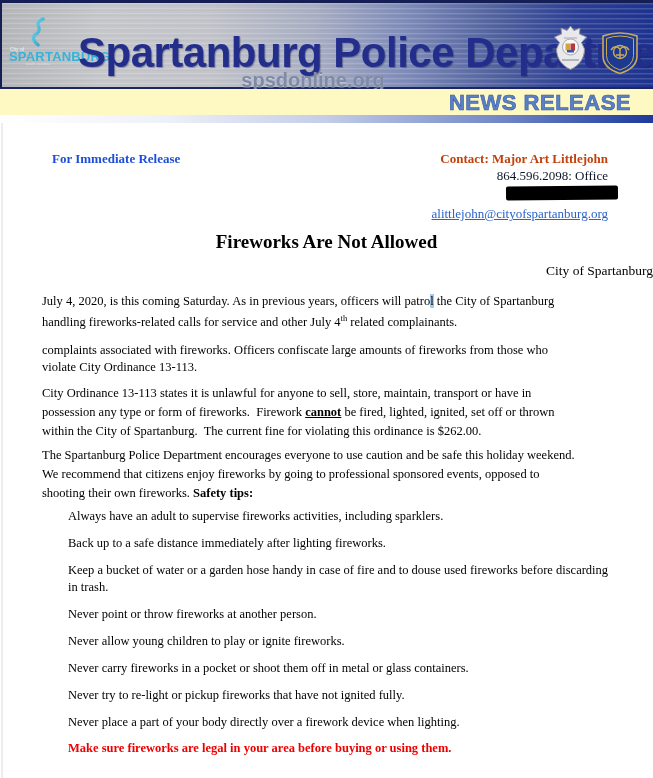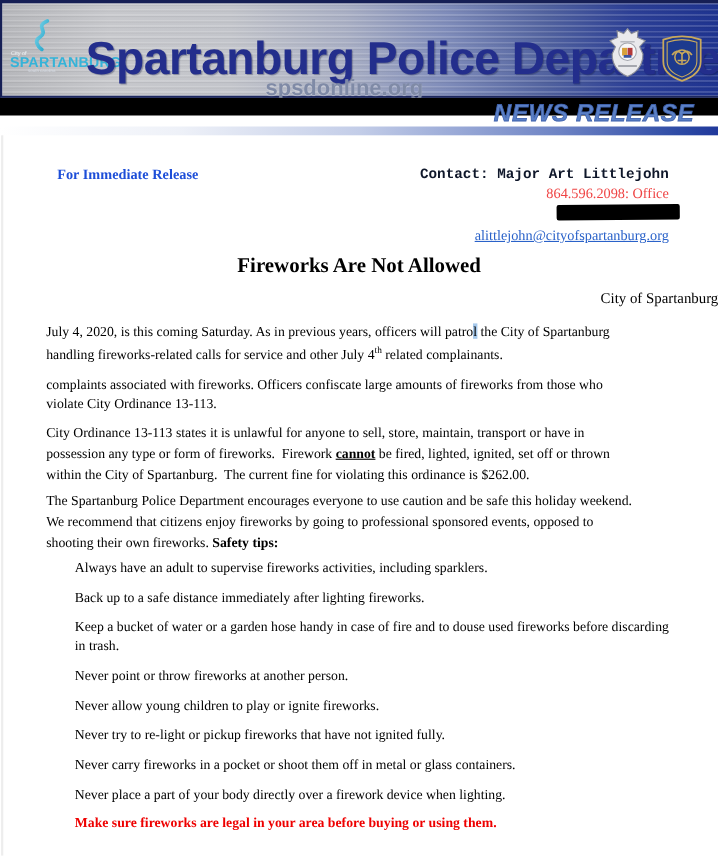--- a/index.html
+++ b/index.html
@@ -40,42 +40,41 @@
   }
   .banner-site {
     position: absolute; left: 76px; top: 66px; width: 470px; text-align: center;
     font-family: "Liberation Sans", sans-serif; font-weight: bold;
     font-size: 20px; color: #7f8aa6; text-shadow: 0 1px 1px rgba(255,255,255,0.35);
   }
   .badge1 { position: absolute; left: 551px; top: 22px; }
   .badge2 { position: absolute; left: 598px; top: 26px; }
   
   .news-strip {
-    position: absolute; left: 0; top: 89px; width: 653px; height: 16px;
-    background: #000000;
-    font-style: italic;
+    position: absolute; left: 0; top: 89px; width: 653px; height: 26px;
+    background: #fef9c3;
   }
   .news-label {
     position: absolute; right: 22px; top: 1px;
     font-family: "Liberation Sans", sans-serif; font-weight: bold;
     font-size: 22px; letter-spacing: 0.5px; color: #5b80c5;
     -webkit-text-stroke: 0.7px #3d60ad;
     white-space: nowrap;
   }
   .grad-bar {
     position: absolute; left: 0; top: 115px; width: 653px; height: 8px;
     background: linear-gradient(90deg, #ffffff 0%, #eef1f8 25%, #c3cde8 50%, #6d83c4 78%, #2c49a4 95%, #20389b 100%);
   }
   .page-edge { position: absolute; left: 1px; top: 123px; bottom: 0; width: 2px; background: #ededed; }
   
   .contact-row { position: absolute; left: 52px; right: 45px; top: 150px; font-size: 13px; line-height: 17px; }
   .release-label { position: absolute; left: 0; top: 0; font-weight: bold; color: #1d4ed8; white-space: nowrap; }
   .contact-col { position: absolute; right: 0; top: 0; text-align: right; }
-  .contact-name { font-weight: bold; color: #0f172a; white-space: nowrap; font-family: Liberation Mono, monospace; }
-  .contact-phone { color: #ef4444; white-space: nowrap; }
+  .contact-name { font-weight: bold; color: #c2410c; white-space: nowrap; }
+  .contact-phone { color: #0f172a; white-space: nowrap; }
   .redacted { display: inline-block; width: 112px; height: 14px; background: #000; margin: 2px -10px 0 0; border-radius: 2px; transform: rotate(-0.5deg); }
   .contact-email-line { margin-top: 1px; }
   .contact-email { color: #2a62c9; text-decoration: underline; white-space: nowrap; cursor: pointer; }
   
   .doc-h1 { position: absolute; left: 0; width: 653px; top: 231px; text-align: center; font-weight: bold; font-size: 19px; }
   .doc-h2 { position: absolute; left: 0; width: 653px; top: 263px; text-align: right; font-weight: normal; font-size: 13.5px; }
   
   .doc-body { position: absolute; left: 42px; top: 293px; width: 600px; font-size: 12.5px; }
   .block { }
   .line { white-space: pre; }
@@ -177,24 +176,24 @@
       <div class="line"><span>Keep a bucket of water or a garden hose handy in case of fire and to douse used fireworks before discarding</span></div>
       <div class="line"><span>in trash.</span></div>
     </div>
     <div class="block tip">
       <div class="line"><span>Never point or throw fireworks at another person.</span></div>
     </div>
     <div class="block tip">
       <div class="line"><span>Never allow young children to play or ignite fireworks.</span></div>
     </div>
     <div class="block tip">
-      <div class="line"><span>Never try to re-light or pickup fireworks that have not ignited fully.</span></div>
+      <div class="line"><span>Never carry fireworks in a pocket or shoot them off in metal or glass containers.</span></div>
     </div>
     <div class="block tip">
-      <div class="line"><span>Never carry fireworks in a pocket or shoot them off in metal or glass containers.</span></div>
+      <div class="line"><span>Never try to re-light or pickup fireworks that have not ignited fully.</span></div>
     </div>
     <div class="block tip">
       <div class="line"><span>Never place a part of your body directly over a firework device when lighting.</span></div>
     </div>
     <div class="block warning">
       <div class="line"><span>Make sure fireworks are legal in your area before buying or using them.</span></div>
     </div>
   </div>
 
 </body></html>

